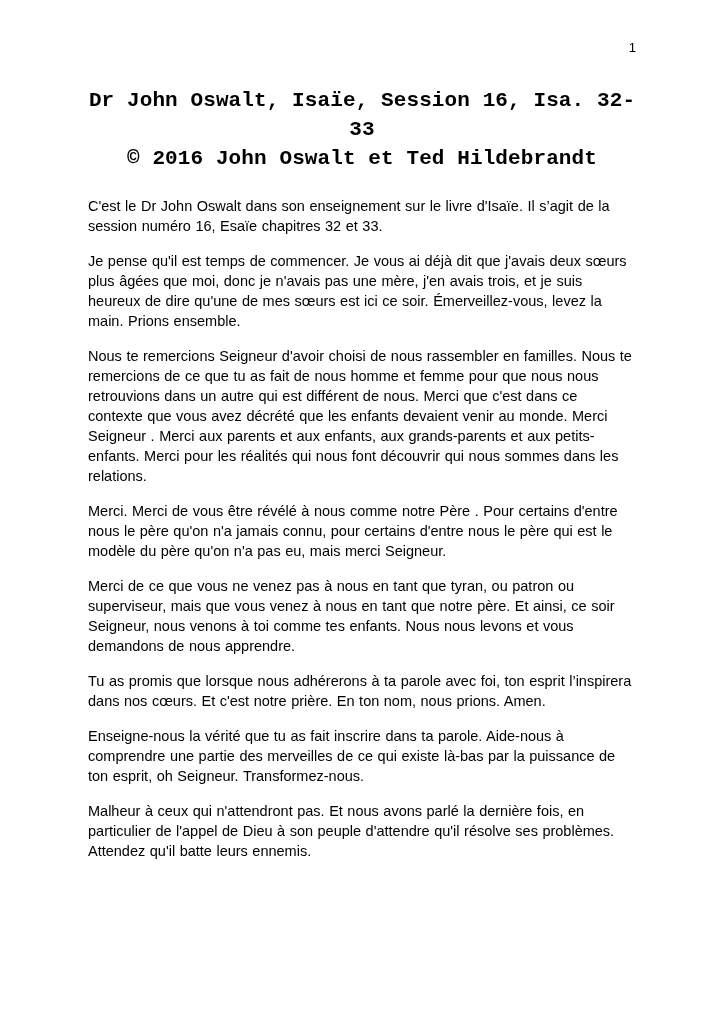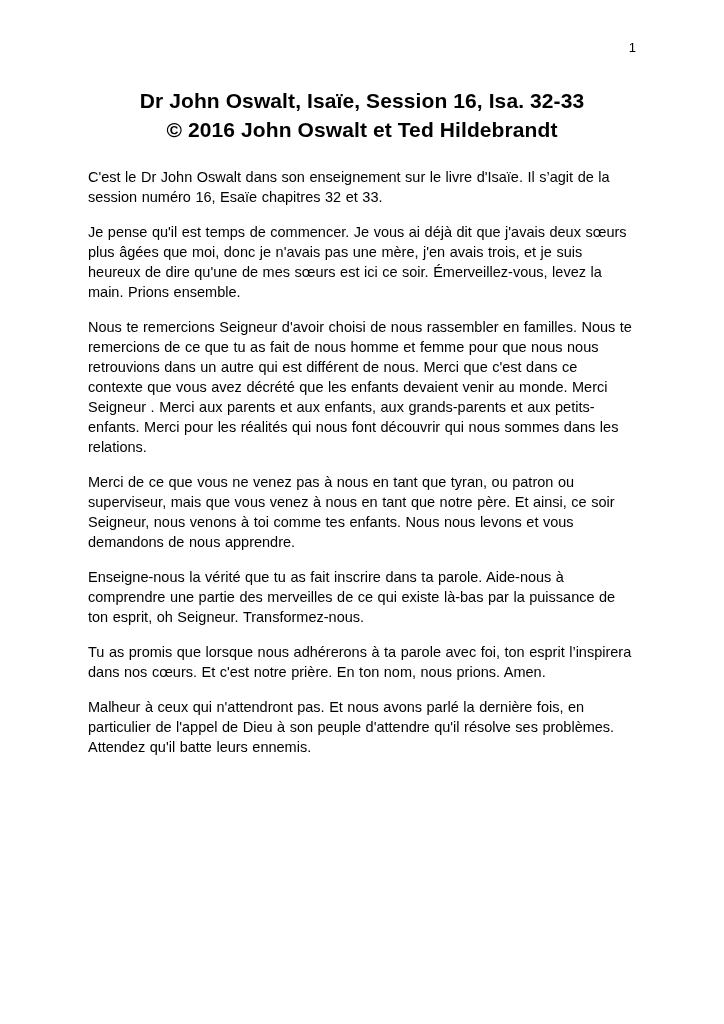--- a/index.html
+++ b/index.html
@@ -30,20 +30,21 @@
     text-align: center;
   }
   .doc-title,
   .doc-copyright {
     margin: 0;
     font-size: 21px;
     line-height: 29px;
     font-weight: bold;
     color: #000000;
     letter-spacing: 0.1px;
+    font-family: Liberation Mono, monospace;
   }
   .document-body {
     padding: 23px 92px 0 88px;
   }
   .document-body p {
     margin: 0 0 15px 0;
     font-size: 14.5px;
     line-height: 20px;
     text-align: left;
     color: #000000;
@@ -60,19 +61,20 @@
   <header class="title-block">
     <h1 class="doc-title">Dr John Oswalt, Isaïe, Session 16, Isa. 32-33</h1>
     <h1 class="doc-copyright">© 2016 John Oswalt et Ted Hildebrandt</h1>
   </header>
 
   <main class="document-body">
 
   <p>C'est le Dr John Oswalt dans son enseignement sur le livre d'Isaïe. Il s’agit de la session numéro 16, Esaïe chapitres 32 et 33.</p>
       <p>Je pense qu'il est temps de commencer. Je vous ai déjà dit que j'avais deux sœurs plus âgées que moi, donc je n'avais pas une mère, j'en avais trois, et je suis heureux de dire qu'une de mes sœurs est ici ce soir. Émerveillez-vous, levez la main. Prions ensemble.</p>
       <p>Nous te remercions Seigneur d'avoir choisi de nous rassembler en familles. Nous te remercions de ce que tu as fait de nous homme et femme pour que nous nous retrouvions dans un autre qui est différent de nous. Merci que c'est dans ce contexte que vous avez décrété que les enfants devaient venir au monde. Merci Seigneur . Merci aux parents et aux enfants, aux grands-parents et aux petits-enfants. Merci pour les réalités qui nous font découvrir qui nous sommes dans les relations.</p>
+      <p>Merci. Merci de vous être révélé à nous comme notre Père . Pour certains d'entre nous le père qu'on n'a jamais connu, pour certains d'entre nous le père qui est le modèle du père qu'on n'a pas eu, mais merci Seigneur.</p>
       <p>Merci de ce que vous ne venez pas à nous en tant que tyran, ou patron ou superviseur, mais que vous venez à nous en tant que notre père. Et ainsi, ce soir Seigneur, nous venons à toi comme tes enfants. Nous nous levons et vous demandons de nous apprendre.</p>
+      <p>Tu as promis que lorsque nous adhérerons à ta parole avec foi, ton esprit l’inspirera dans nos cœurs. Et c'est notre prière. En ton nom, nous prions. Amen.</p>
       <p>Enseigne-nous la vérité que tu as fait inscrire dans ta parole. Aide-nous à comprendre une partie des merveilles de ce qui existe là-bas par la puissance de ton esprit, oh Seigneur. Transformez-nous.</p>
-      <p>Tu as promis que lorsque nous adhérerons à ta parole avec foi, ton esprit l’inspirera dans nos cœurs. Et c'est notre prière. En ton nom, nous prions. Amen.</p>
       <p>Malheur à ceux qui n'attendront pas. Et nous avons parlé la dernière fois, en particulier de l'appel de Dieu à son peuple d'attendre qu'il résolve ses problèmes. Attendez qu'il batte leurs ennemis.</p>
     </main>
 
 </div>
 
 </body></html>

